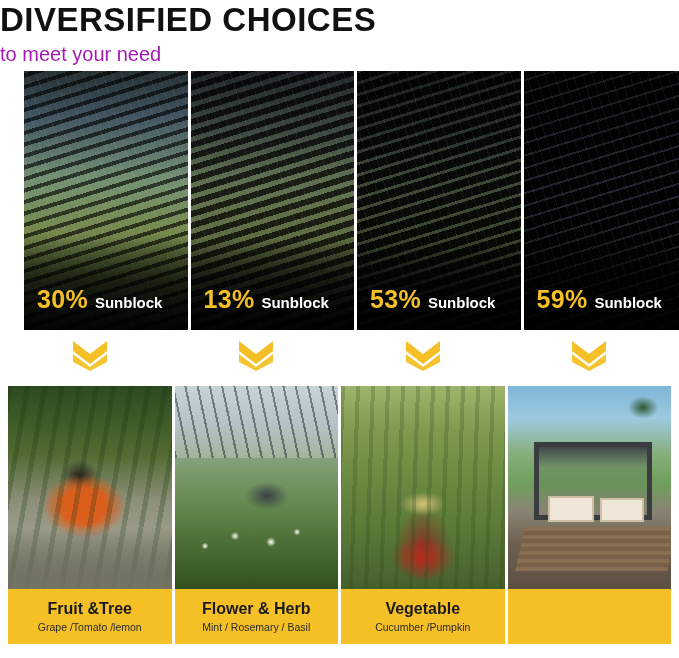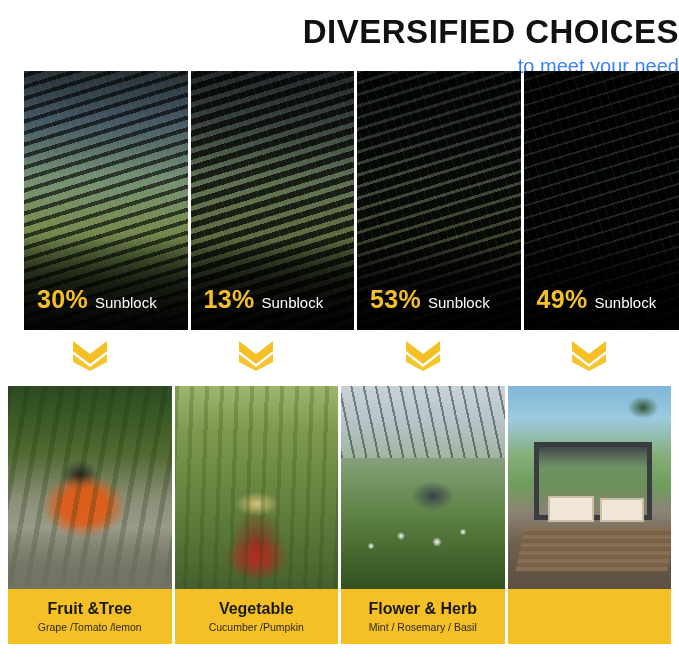--- a/index.html
+++ b/index.html
@@ -12,33 +12,33 @@
   }
   .page {
     width: 679px;
     height: 658px;
     position: relative;
     background: #fff;
   }
 
   
   .header {
-    padding-top: 14px;
-    text-align: right;
+    padding-top: 2px;
+    text-align: left;
   }
   .title {
     font-size: 33px;
     font-weight: bold;
     letter-spacing: 0.5px;
     color: #111111;
     line-height: 36px;
   }
   .subtitle {
     font-size: 20px;
-    color: #3b82f6;
+    color: #a21caf;
     line-height: 26px;
     margin-top: 3px;
     font-weight: normal;
   }
 
   
   .shade-row {
     position: absolute;
     top: 71px;
     left: 24px;
@@ -134,21 +134,21 @@
   }
   .pct {
     font-size: 25px;
     font-weight: bold;
     color: #f5c026;
     letter-spacing: 0.3px;
   }
   .sunblock {
     font-size: 15px;
     color: #ffffff;
-    font-weight: normal;
+    font-weight: bold;
   }
 
   
   .arrow-row {
     position: absolute;
     top: 336px;
     left: 8px;
     width: 663px;
     height: 40px;
     display: flex;
@@ -330,21 +330,21 @@
         <span class="sunblock">Sunblock</span>
       </div>
     </div>
 
     <div class="shade-card">
       <div class="mesh bg90"></div>
       <div class="weave w90"></div>
       <div class="weave2"></div>
       <div class="shade-bottom-fade"></div>
       <div class="shade-label">
-        <span class="pct">49%</span>
+        <span class="pct">59%</span>
         <span class="sunblock">Sunblock</span>
       </div>
     </div>
 
   </div>
 
   <div class="arrow-row">
     <div class="arrow-cell">
       <svg class="chev" width="42" height="30" viewBox="0 0 42 30">
         <polygon points="4,0 21,13 38,0 38,10 21,23 4,10" fill="#f5c026"></polygon>
@@ -378,36 +378,36 @@
         <div class="vine"></div>
         <div class="floor"></div>
       </div>
       <div class="caption">
         <div class="cap-title">Fruit &amp;Tree</div>
         <div class="cap-sub">Grape /Tomato /lemon</div>
       </div>
     </div>
 
     <div class="use-card">
+      <div class="photo ph3">
+        <div class="roof"></div>
+      </div>
+      <div class="caption">
+        <div class="cap-title">Flower &amp; Herb</div>
+        <div class="cap-sub">Mint /  Rosemary /  Basil</div>
+      </div>
+    </div>
+
+    <div class="use-card">
       <div class="photo ph2">
         <div class="stalks"></div>
       </div>
       <div class="caption">
         <div class="cap-title">Vegetable</div>
         <div class="cap-sub">Cucumber /Pumpkin</div>
-      </div>
-    </div>
-
-    <div class="use-card">
-      <div class="photo ph3">
-        <div class="roof"></div>
-      </div>
-      <div class="caption">
-        <div class="cap-title">Flower &amp; Herb</div>
-        <div class="cap-sub">Mint /  Rosemary /  Basil</div>
       </div>
     </div>
 
     <div class="use-card">
       <div class="photo ph4">
         <div class="palm"></div>
         <div class="pergola"></div>
         <div class="sofa s1"></div>
         <div class="sofa s2"></div>
         <div class="deck"></div>

